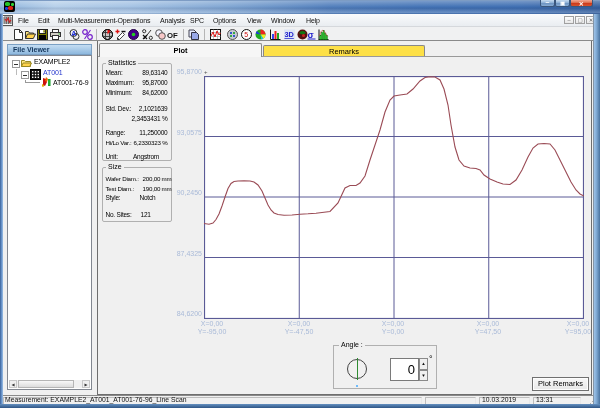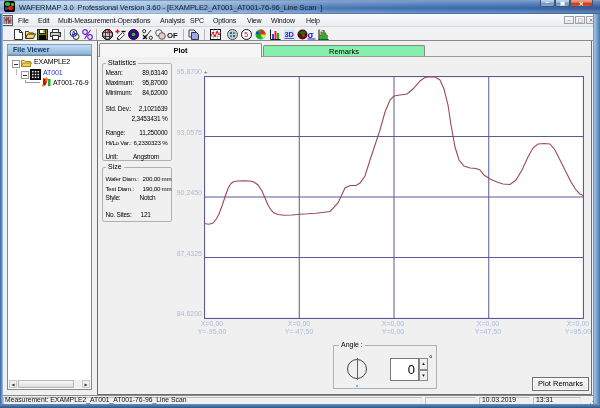--- a/index.html
+++ b/index.html
@@ -30,21 +30,21 @@
 #fvhead{left:7px;top:44px;width:85px;height:11px;background:linear-gradient(#c5ddf2,#8db8de);border:1px solid #7ba0c4;font-size:7px;font-weight:bold;color:#14365c;padding-left:5px;line-height:10px;letter-spacing:0px;}
 #fvbody{left:7px;top:55px;width:85px;height:335px;background:#fff;border:1px solid #828790;}
 .trow{position:absolute;font-size:7px;color:#000;white-space:nowrap;letter-spacing:-0.1px;}
 .expbox{position:absolute;width:8px;height:8px;border:1px solid #999;background:#fff;}
 .expbox::before{content:"";position:absolute;left:1px;top:3px;width:4px;height:1px;background:#333;}
 #hscroll{position:absolute;left:1px;bottom:1px;height:8px;width:81px;background:#f0f0f0;}
 .sbtn{position:absolute;top:0;width:8px;height:8px;background:#f0f0f0;border:1px solid #c8c8c8;font-size:4px;line-height:7px;text-align:center;color:#333;}
 #sthumb{position:absolute;top:0;left:9px;width:56px;height:8px;background:linear-gradient(#f8f8f8,#dcdcdc);border:1px solid #b5b5b5;}
 
 #child{left:97px;top:41px;width:495px;height:354px;background:#f0f0f0;border:1px solid #6e6e6e;border-top:none;}
-.tab{position:absolute;height:12px;border:1px solid #888;border-bottom:none;border-radius:2px 2px 0 0;font-size:7.5px;text-align:center;background:#86efac;line-height:12px;}
+.tab{position:absolute;height:12px;border:1px solid #888;border-bottom:none;border-radius:2px 2px 0 0;font-size:7.5px;text-align:center;background:#fde047;line-height:12px;}
 #tabline{position:absolute;left:0;top:14.5px;width:493px;height:1px;background:#999;}
 #tabPlot{left:1px;top:2px;width:163px;height:13.5px;background:#f6f6f6;font-weight:bold;z-index:2;line-height:13px;}
 #tabRemarks{left:165px;top:3.5px;width:162px;}
 
 .gbox{position:absolute;border:1px solid #b0b0b0;border-radius:2px;}
 .gbox b{position:absolute;top:-5px;left:3px;background:#f0f0f0;font-size:7px;font-weight:normal;padding:0 2px;color:#000;white-space:nowrap;}
 .srow{position:absolute;font-size:6.5px;color:#000;white-space:nowrap;letter-spacing:-0.22px;width:63px;left:7.5px !important;}
 .srow em{font-style:normal;position:absolute;right:1px;white-space:nowrap;}.srow em.l{right:auto;left:28px;}
 
 #plot{left:106px;top:35px;width:380px;height:243px;background:#fff;}
@@ -68,21 +68,20 @@
 </style></head>
 <body>
 <div id="win">
   <div class="abs" id="titlebar"></div>
   <div class="abs" id="appicon">
     <i style="left:1px;top:1px;width:5px;height:4px;background:#27c427;"></i>
     <i style="left:4px;top:5px;width:5px;height:4px;background:#e02010;"></i>
     <i style="left:1px;top:6px;width:3px;height:3px;background:#2040e0;"></i>
     <i style="left:7px;top:2px;width:3px;height:3px;background:#30d030;"></i>
   </div>
-  <div class="abs" id="title">WAFERMAP 3.0&nbsp; Professional Version 3.60 - [EXAMPLE2_AT001_AT001-76-96_Line Scan&nbsp; ]</div>
   <div class="abs capbtn" id="btnmin">
       <span style="top:-2.5px;color:#fff;font-size:7px;font-weight:bold;">–</span>
     </div>
   <div class="abs capbtn" id="btnmax">
       <span style="font-size:5px;top:0px;color:#fff;font-weight:bold;">▣</span>
     </div>
   <div class="abs capbtn" id="btnclose">
       <span style="font-size:6px;top:0px;font-weight:bold;">✕</span>
     </div>
 

